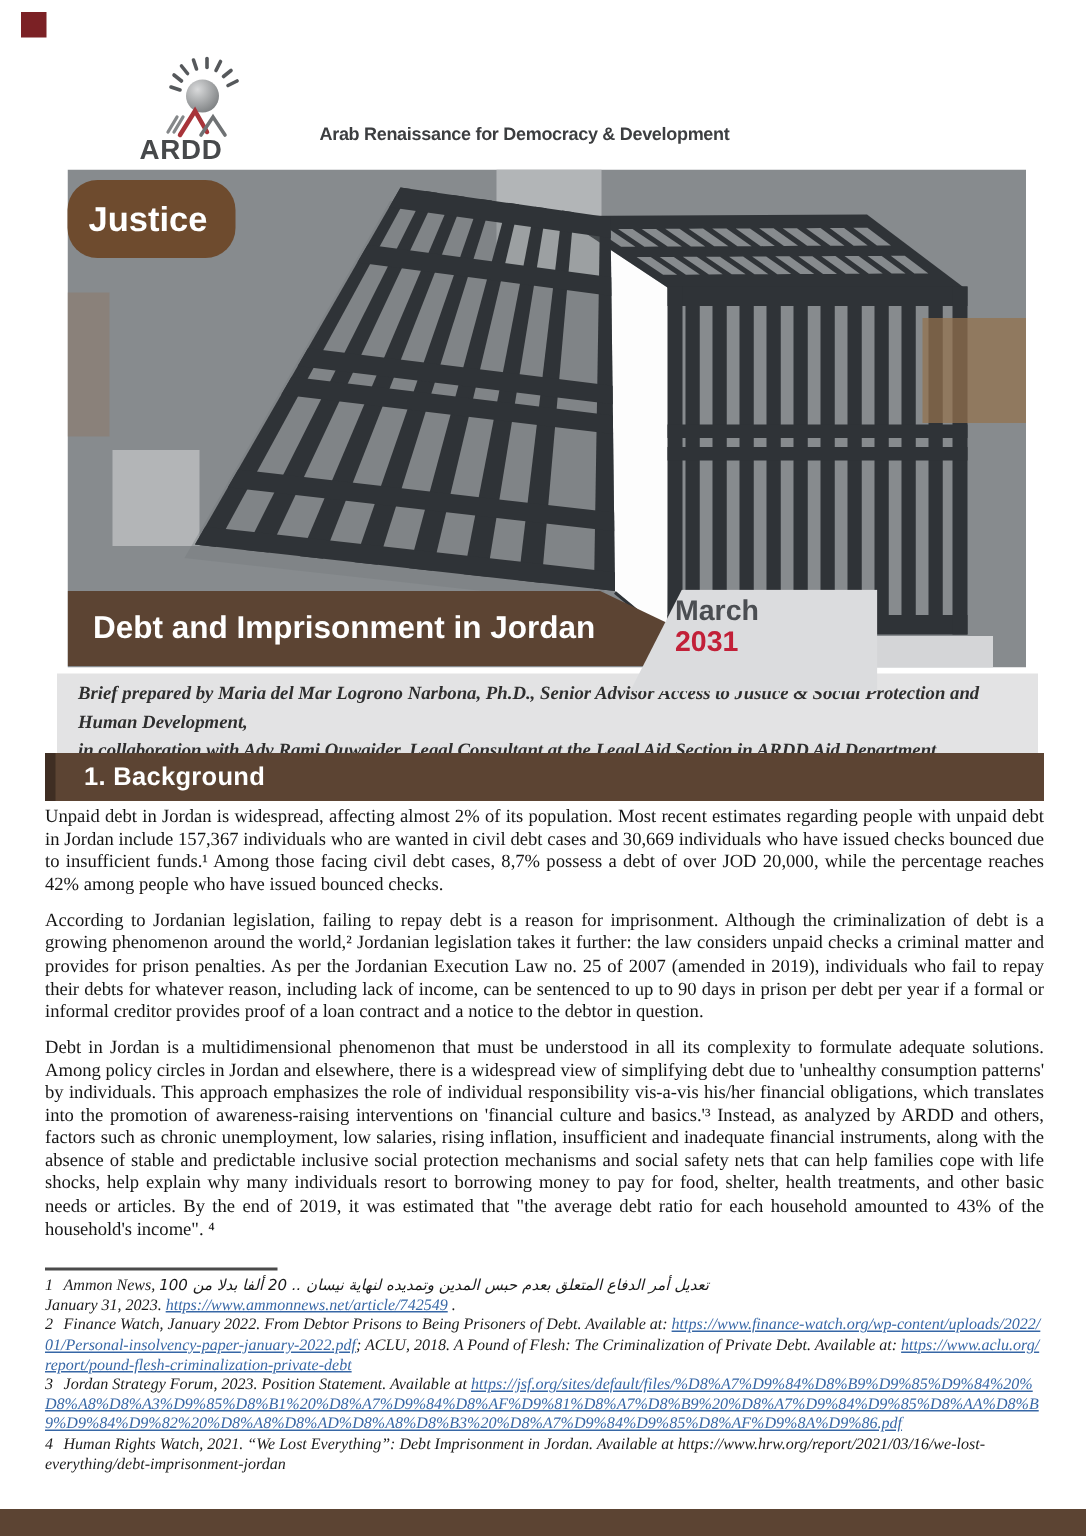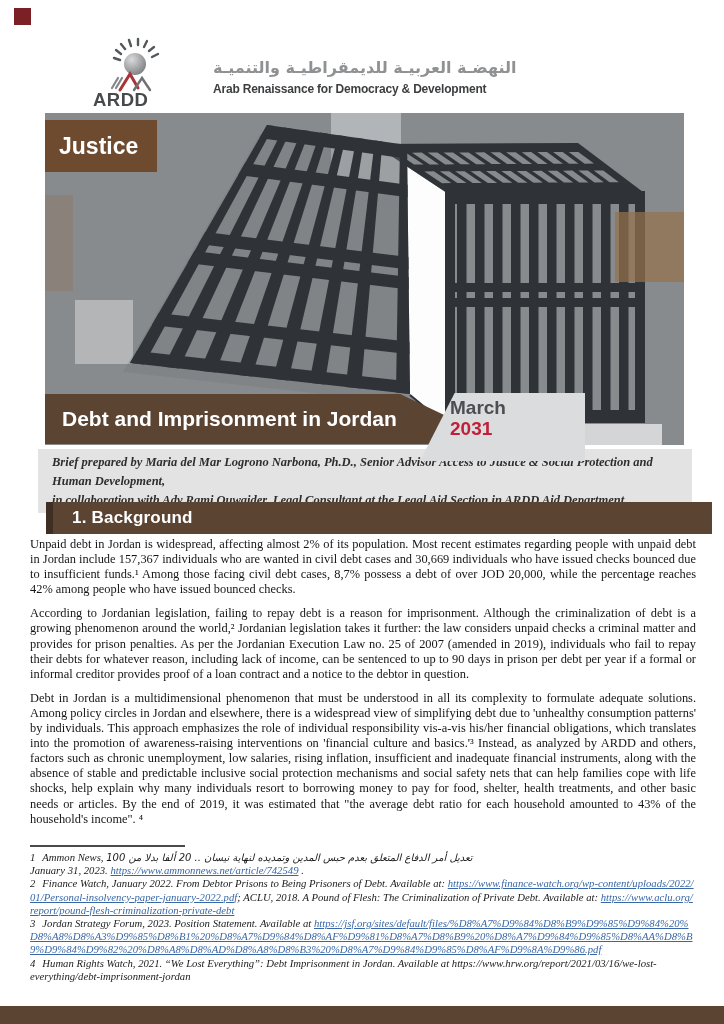--- a/index.html
+++ b/index.html
@@ -13,21 +13,21 @@
   
   .org-ar{left:213px;top:58px;font-family:"DejaVu Sans",sans-serif;font-size:16px;font-weight:700;
           color:#8f9193;letter-spacing:.5px;}
   .org-en{left:213px;top:82px;font-size:12px;font-weight:700;color:#3c3e40;letter-spacing:-.2px;}
   .logo{left:92px;top:36px;}
 
   
   .hero-art{left:45px;top:113px;}
   .justice-box{left:45px;top:120px;width:112px;height:52px;background:var(--brown_justice,#6e4b2e);
                color:#fff;font-size:23px;font-weight:700;line-height:52px;padding-left:14px;
-               box-sizing:border-box;z-index:3;}
+               box-sizing:border-box;z-index:3;border-radius:20px;}
   .series-box{left:45px;top:363px;width:199px;height:31px;background:var(--brown_mid,#6e5136);
               color:#f4f2ef;font-size:16px;font-weight:600;line-height:31px;padding-left:16px;
               box-sizing:border-box;z-index:3;}
   .title-box{left:45px;top:394px;width:460px;height:50px;background:var(--brown_dark,#5c4433);
              color:#fff;font-size:21px;font-weight:700;line-height:49px;padding-left:17px;
              box-sizing:border-box;z-index:3;
              clip-path:polygon(0 0,77.2% 0,100% 100%,0 100%);}
   .date-badge{left:420px;top:393px;width:165px;height:68px;background:var(--light_panel,#dbdcde);
               clip-path:polygon(21% 0,100% 0,100% 100%,0 100%);z-index:4;
               padding:4px 0 0 30px;box-sizing:border-box;}
@@ -35,21 +35,21 @@
   .date-year{font-size:19px;font-weight:700;color:var(--year_red,#c22038);line-height:21px;}
 
   
   .credits{left:38px;top:449px;width:654px;height:64px;background:var(--credits_bg,#e3e3e4);
            font-family:"Liberation Serif",serif;font-style:italic;font-weight:700;
            font-size:12.5px;line-height:19px;color:#2e2e2e;padding:4px 12px 0 14px;box-sizing:border-box;}
 
   
   .section-bar{left:30px;top:502px;width:666px;height:32px;background:var(--brown_dark,#5c4433);
                color:#fff;font-size:17px;font-weight:700;line-height:32px;padding-left:26px;
-               box-sizing:border-box;letter-spacing:.2px;margin-left:16px;}
+               box-sizing:border-box;letter-spacing:.2px;}
   .section-bar::before{content:"";position:absolute;left:0;top:0;width:7px;height:32px;background:#3f2e23;}
 
   
   .body-text{left:30px;top:537px;width:666px;font-family:"Liberation Serif",serif;
              font-size:12.4px;line-height:15.1px;color:#151515;text-align:justify;}
   .body-text p{margin:0 0 9px 0;}
 
   
   .fn-divider{left:30px;top:845px;width:155px;height:2px;background:#4a4a4a;}
   .footnotes{left:30px;top:851px;width:666px;font-family:"Liberation Serif",serif;
@@ -87,21 +87,20 @@
       <line x1="60" y1="21" x2="66" y2="18"></line>
     </g>
     <circle cx="43" cy="28" r="11" fill="url(#sph)"></circle>
     <g fill="none" stroke-linecap="round">
       <path d="M20,52 L26,42 M24,52 L30,42" stroke="#85888a" stroke-width="2.2"></path>
       <path d="M28,54 L38,38 L46,52" stroke="#a8343a" stroke-width="3"></path>
       <path d="M42,54 L50,42 L58,54" stroke="#6f7274" stroke-width="2.4"></path>
     </g>
     <text x="1" y="70" font-family="Liberation Sans, sans-serif" font-size="18.5" font-weight="bold" letter-spacing="0.5" fill="#47494b">ARDD</text>
   </svg>
-  <div class="abs org-ar" dir="rtl">النهضـة العربيـة للديمقراطيـة والتنميـة</div>
   <div class="abs org-en">Arab Renaissance for Democracy &amp; Development</div>
 
   <svg id="hero-art" class="abs hero-art" width="639" height="332" viewBox="0 0 639 332">
     <rect x="0" y="0" width="639" height="332" fill="#878b8e"></rect>
     <rect x="286" y="0" width="70" height="74" fill="#b7b9bb" opacity="0.9"></rect>
     <rect x="0" y="82" width="28" height="96" fill="#8f7155" opacity="0.35"></rect>
     <rect x="30" y="187" width="58" height="64" fill="#b3b5b7"></rect>
     <polygon points="328,31 362,32 365,281 400,310 402,80" fill="#fdfdfd"></polygon>
     <rect x="505" y="311" width="112" height="21" fill="#d4d5d7"></rect>
   <polygon points="402.0,80.0 598.0,79.0 533.0,30.0 328.0,31.0" fill="#2f3337"></polygon>

